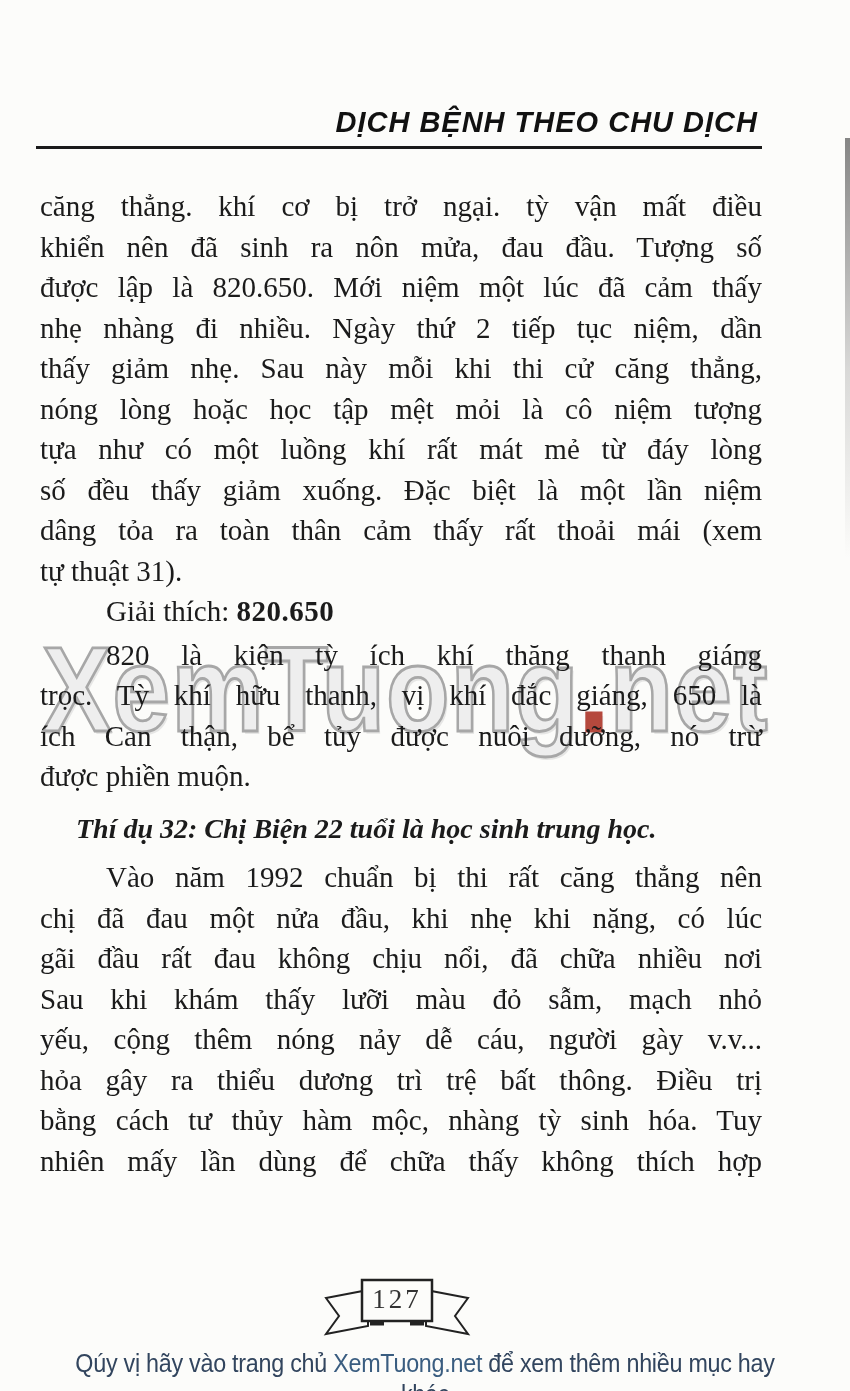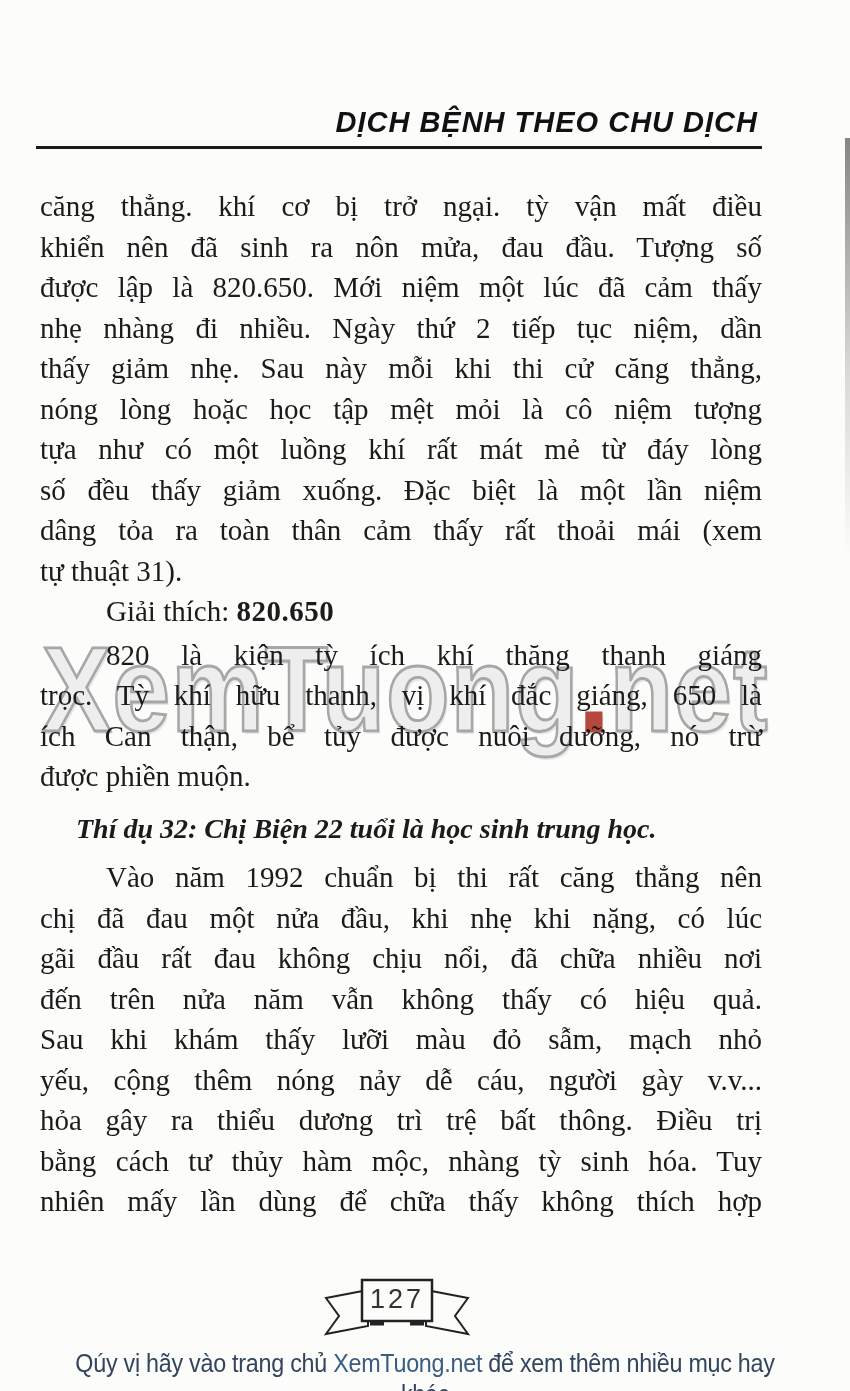--- a/index.html
+++ b/index.html
@@ -47,21 +47,21 @@
     -webkit-text-stroke:2.5px var(--watermark-outline);
     text-shadow:2px 2px 0 rgba(160,160,160,.25);
     opacity:.92; letter-spacing:1px; pointer-events:none;
   }
   .watermark .wm-dot{ color:var(--watermark-dot); -webkit-text-stroke:2.5px var(--watermark-dot); }
   
   .ribbon{ position:absolute; left:322px; top:1278px; width:150px; height:58px; z-index:2; }
   .ribbon svg{ position:absolute; inset:0; }
   .pgnum{
     position:absolute; left:0; right:0; top:6px; text-align:center;
-    font-family:Liberation Sans, sans-serif; font-size:27px; letter-spacing:3px; color:#333;
+    font-family:Liberation Serif, serif; font-size:27px; letter-spacing:3px; color:#333;
   }
   
   .footer{
     position:absolute; left:0; right:0; top:1348px; text-align:center; z-index:2;
     font-family:"Liberation Sans", sans-serif; font-size:26.5px; font-weight:500;
     color:var(--footer-text); letter-spacing:-.3px;
     transform:scaleX(.88);
   }
   .footer .brand{ color:var(--footer-brand); cursor:pointer; }
 </style>
@@ -100,21 +100,20 @@
         <div>ích Can thận, bể tủy được nuôi dưỡng, nó trừ</div>
         <div>được phiền muộn.</div>
       </div>
 
     <div class="example-heading">Thí dụ 32: Chị Biện 22 tuổi là học sinh trung học.</div>
 
     <div class="para jlines ind para5">
         <div>Vào năm 1992 chuẩn bị thi rất căng thẳng nên</div>
         <div>chị đã đau một nửa đầu, khi nhẹ khi nặng, có lúc</div>
         <div>gãi đầu rất đau không chịu nổi, đã chữa nhiều nơi</div>
-        <div>đến trên nửa năm vẫn không thấy có hiệu quả.</div>
         <div>Sau khi khám thấy lưỡi màu đỏ sẫm, mạch nhỏ</div>
         <div>yếu, cộng thêm nóng nảy dễ cáu, người gày v.v...</div>
         <div>hỏa gây ra thiểu dương trì trệ bất thông. Điều trị</div>
         <div>bằng cách tư thủy hàm mộc, nhàng tỳ sinh hóa. Tuy</div>
         <div>nhiên mấy lần dùng để chữa thấy không thích hợp</div>
       </div>
   </div>
 
   <div class="ribbon">
     <svg width="150" height="58" viewBox="0 0 150 58">

